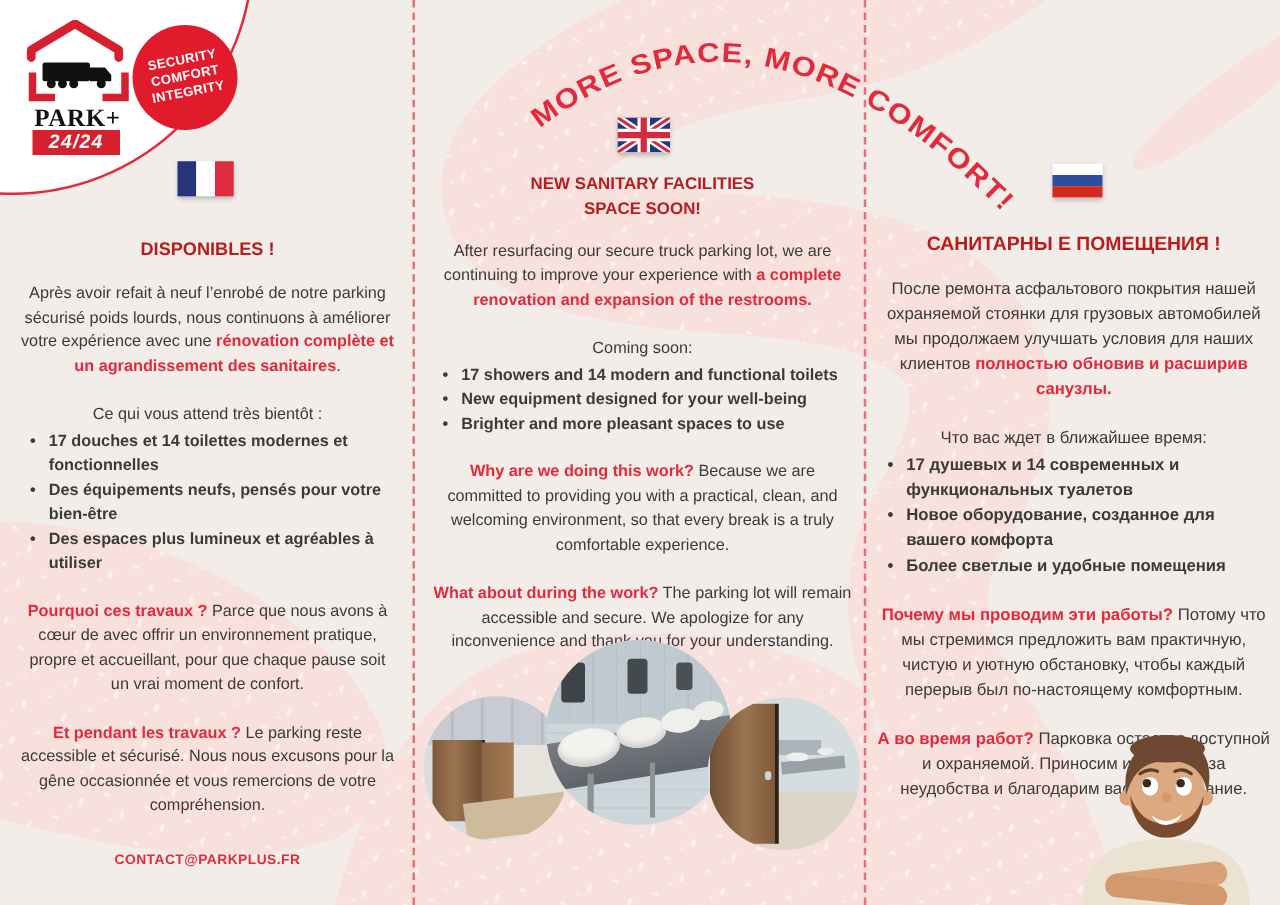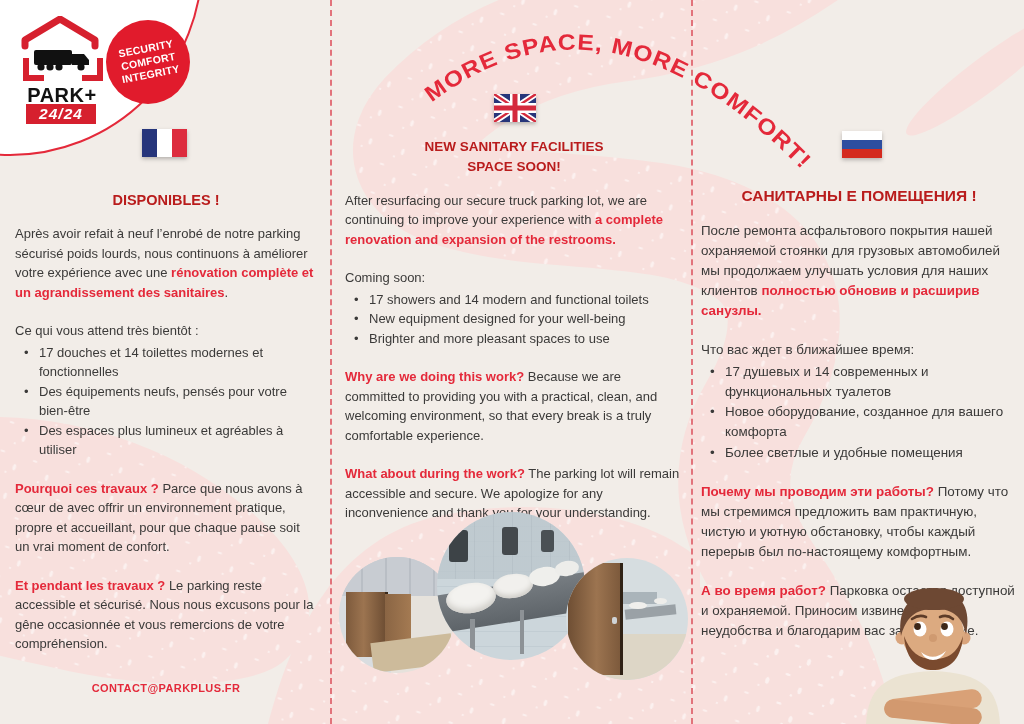--- a/index.html
+++ b/index.html
@@ -9,36 +9,36 @@
   
   .col{position:absolute;top:0;height:724px;color:#3b3a39;font-size:13px;line-height:1.5;}
   .col-left{left:15px;width:302px;padding-top:169px;}
   .col-mid{left:345px;width:338px;padding-top:137px;}
   .col-right{left:701px;width:316px;padding-top:161px;font-size:13.4px;}
   .divider{position:absolute;top:0;bottom:0;width:0;border-left:2px dashed #e2737b;}
   h2{margin:0;text-align:center;color:#b91c1c;font-weight:bold;}
   .h-fr{font-size:14.5px;line-height:1.45;}
   .h-en{font-size:13.5px;line-height:1.5;}
   .h-ru{font-size:15.5px;line-height:1.5;}
-  p{margin:0;}
+  p{margin:0;text-align:center;}
   .mt1{margin-top:13px;} .mt2{margin-top:19px;}
   .rb{color:#e4293a;font-weight:bold;}
-  ul{margin:2px 0 0 0;padding:0;list-style:none;}
+  ul{margin:2px 0 0 0;padding:0;list-style:none;font-weight:bold;}
   li{position:relative;padding-left:24px;}
   li::before{content:"•";position:absolute;left:9px;top:0;color:#3b3a39;}
   .contact{margin-top:26px;text-align:center;font-size:11px;letter-spacing:.4px;}
   
   .logo-circle{left:-183px;top:-230px;width:382px;height:382px;border-radius:50%;
                background:#fff;border:2px solid #e4293a;}
   .badge{left:106px;top:20px;width:84px;height:84px;border-radius:50%;background:#e11b2c;
          display:flex;align-items:center;justify-content:center;}
   .badge-inner{transform:rotate(-11deg);color:#fff;font-weight:bold;font-size:10.5px;
                line-height:1.25;text-align:center;letter-spacing:.3px;}
   .brand-name{left:24px;top:84px;width:76px;text-align:center;font-weight:bold;
-              font-size:20px;letter-spacing:.5px;color:#111;}
+              font-size:20px;letter-spacing:.5px;color:#111;font-family:Liberation Serif, serif;}
   .brand-hours{left:26px;top:104px;width:62px;text-align:center;background:#d6202e;color:#fff;
                font-weight:bold;font-size:15.5px;font-style:italic;padding:1px 4px;letter-spacing:1px;}
   
   .flag{box-shadow:0 2px 4px rgba(0,0,0,.25);}
   .flag-fr{left:142px;top:129px;width:45px;height:28px;display:flex;}
   .flag-fr div{flex:1;}
   .flag-ru{left:842px;top:131px;width:40px;height:27px;display:flex;flex-direction:column;}
   .flag-ru div{flex:1;}
   
   .photo{border-radius:50%;overflow:hidden;}

